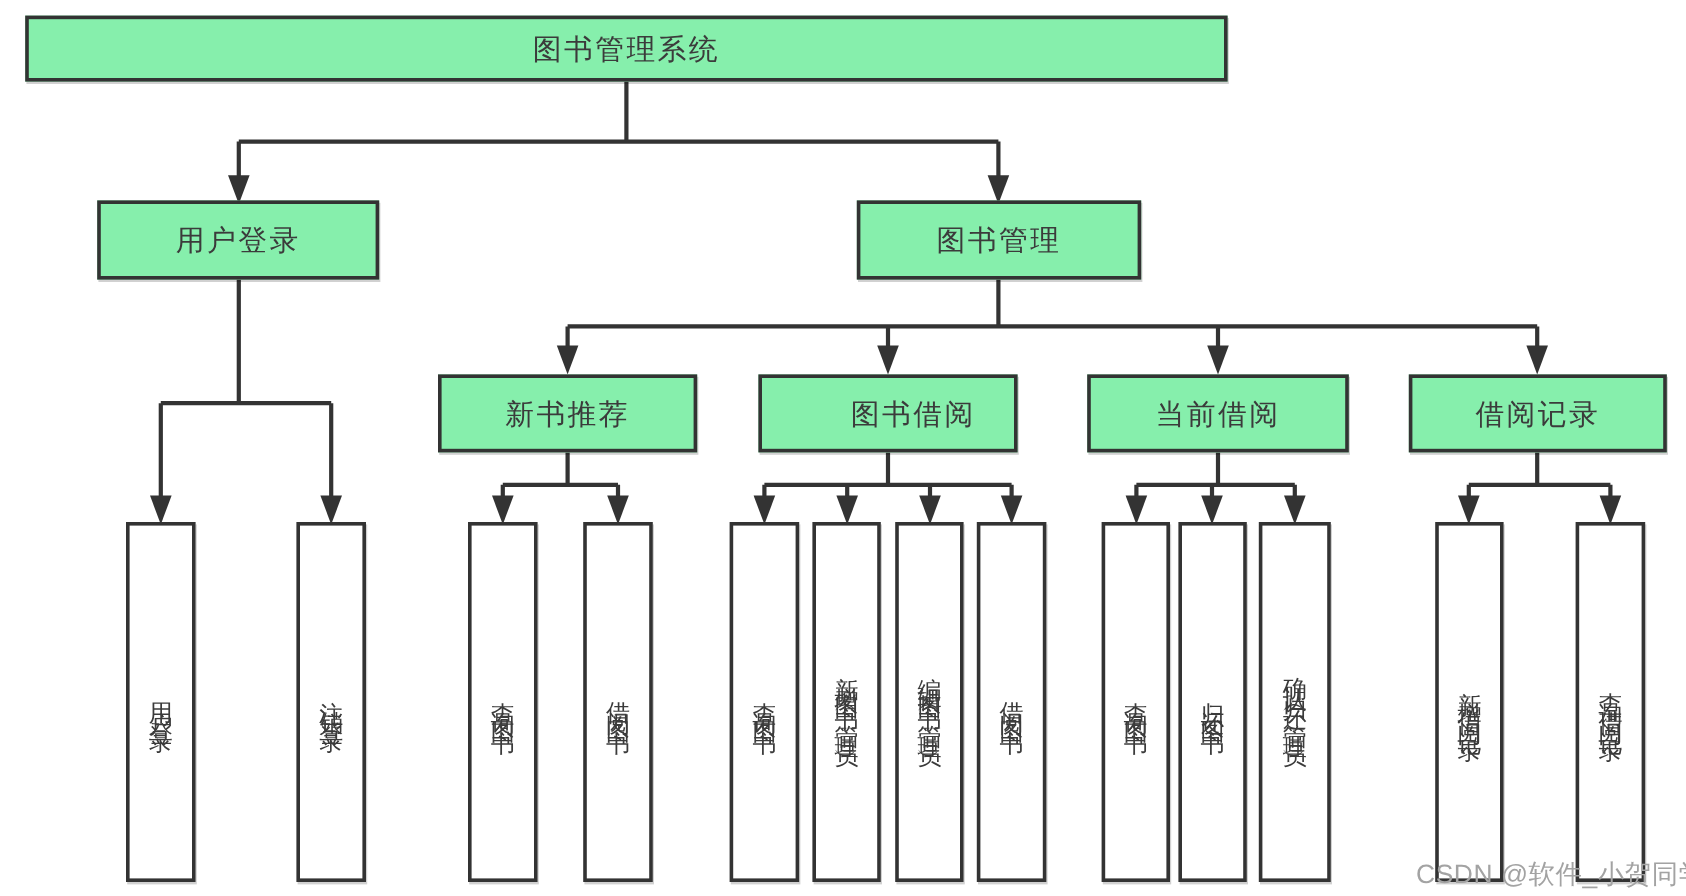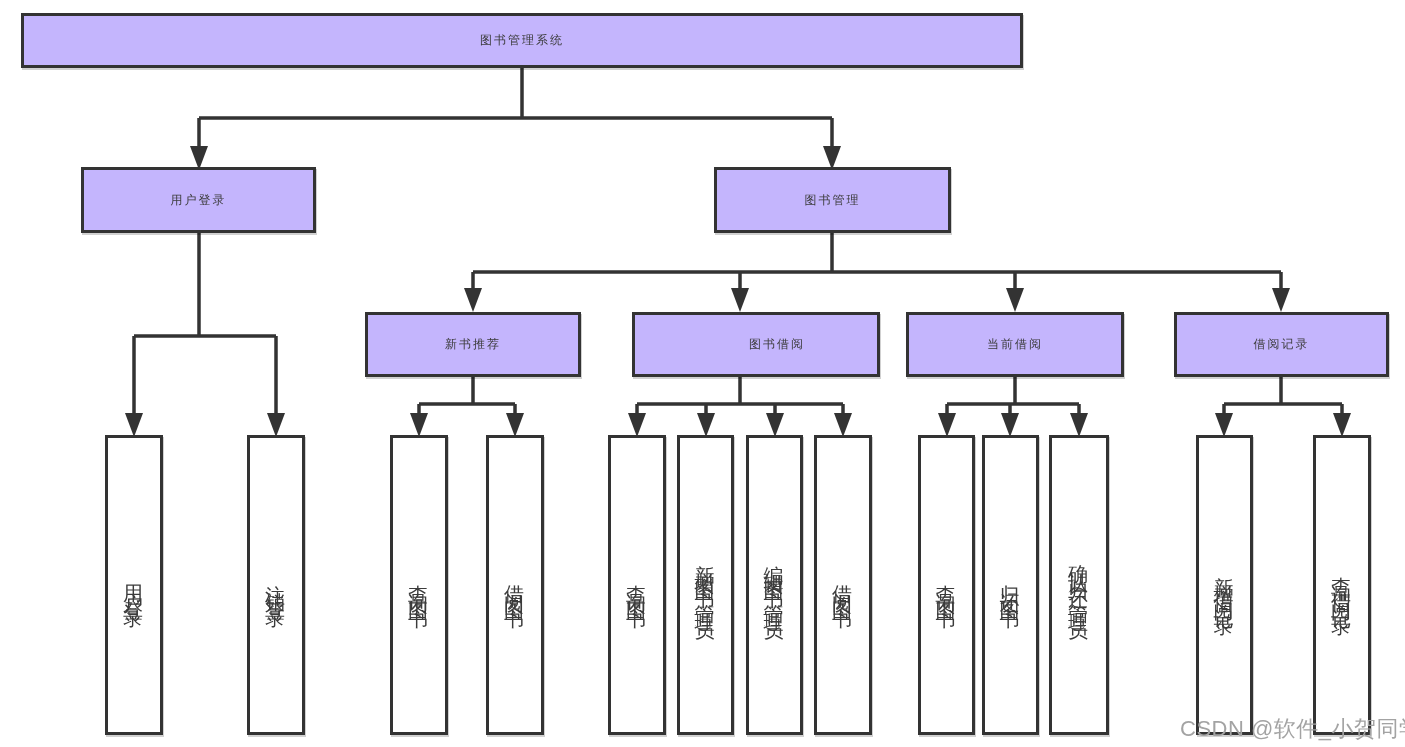--- a/index.html
+++ b/index.html
@@ -9,23 +9,23 @@
     background:#ffffff;
     font-family:"Liberation Sans","DejaVu Sans",sans-serif;
     color:#3b3b3b;
     overflow:hidden;
   }
   svg.wires{position:absolute;left:0;top:0;width:1405px;height:747px;}
   .node{
     position:absolute;
     box-sizing:border-box;
     border:3px solid #333333;
-    background:#c4b5fd;
+    background:#86efac;
     display:flex;align-items:center;justify-content:center;
-    font-size:12px;
+    font-size:24px;
     letter-spacing:2px;
     box-shadow:1px 2px 0 rgba(0,0,0,0.18);
     white-space:nowrap;
   }
   .vnode{
     position:absolute;
     box-sizing:border-box;
     border:3px solid #333333;
     background:#ffffff;
     display:flex;align-items:center;justify-content:center;
@@ -83,21 +83,21 @@
       <polygon points="1333,413 1351,413 1342,437"></polygon>
     </g>
   </svg>
 
   <div class="node" style="left:21px;top:13px;width:1002px;height:55px;">图书管理系统</div>
 
   <div class="node" style="left:81px;top:167px;width:235px;height:66px;">用户登录</div>
   <div class="node" style="left:365px;top:312px;width:216px;height:65px;">新书推荐</div>
 
   <div class="node" style="left:714px;top:167px;width:237px;height:66px;">图书管理</div>
-  <div class="node" style="left:632px;top:312px;width:248px;height:65px;padding-left:42px;">图书借阅</div>
+  <div class="node" style="left:632px;top:312px;width:216px;height:65px;padding-left:42px;">图书借阅</div>
   <div class="node" style="left:906px;top:312px;width:218px;height:65px;text-align:right;">当前借阅</div>
   <div class="node" style="left:1174px;top:312px;width:215px;height:65px;">借阅记录</div>
 
   <div class="vnode" style="left:105px;top:435px;width:58px;height:300px;">用户登录</div>
   <div class="vnode" style="left:247px;top:435px;width:58px;height:300px;">注销登录</div>
 
   <div class="vnode" style="left:390px;top:435px;width:58px;height:300px;">查询图书</div>
   <div class="vnode" style="left:486px;top:435px;width:58px;height:300px;">借阅图书</div>
 
   <div class="vnode" style="left:608px;top:435px;width:58px;height:300px;">查询图书</div>

